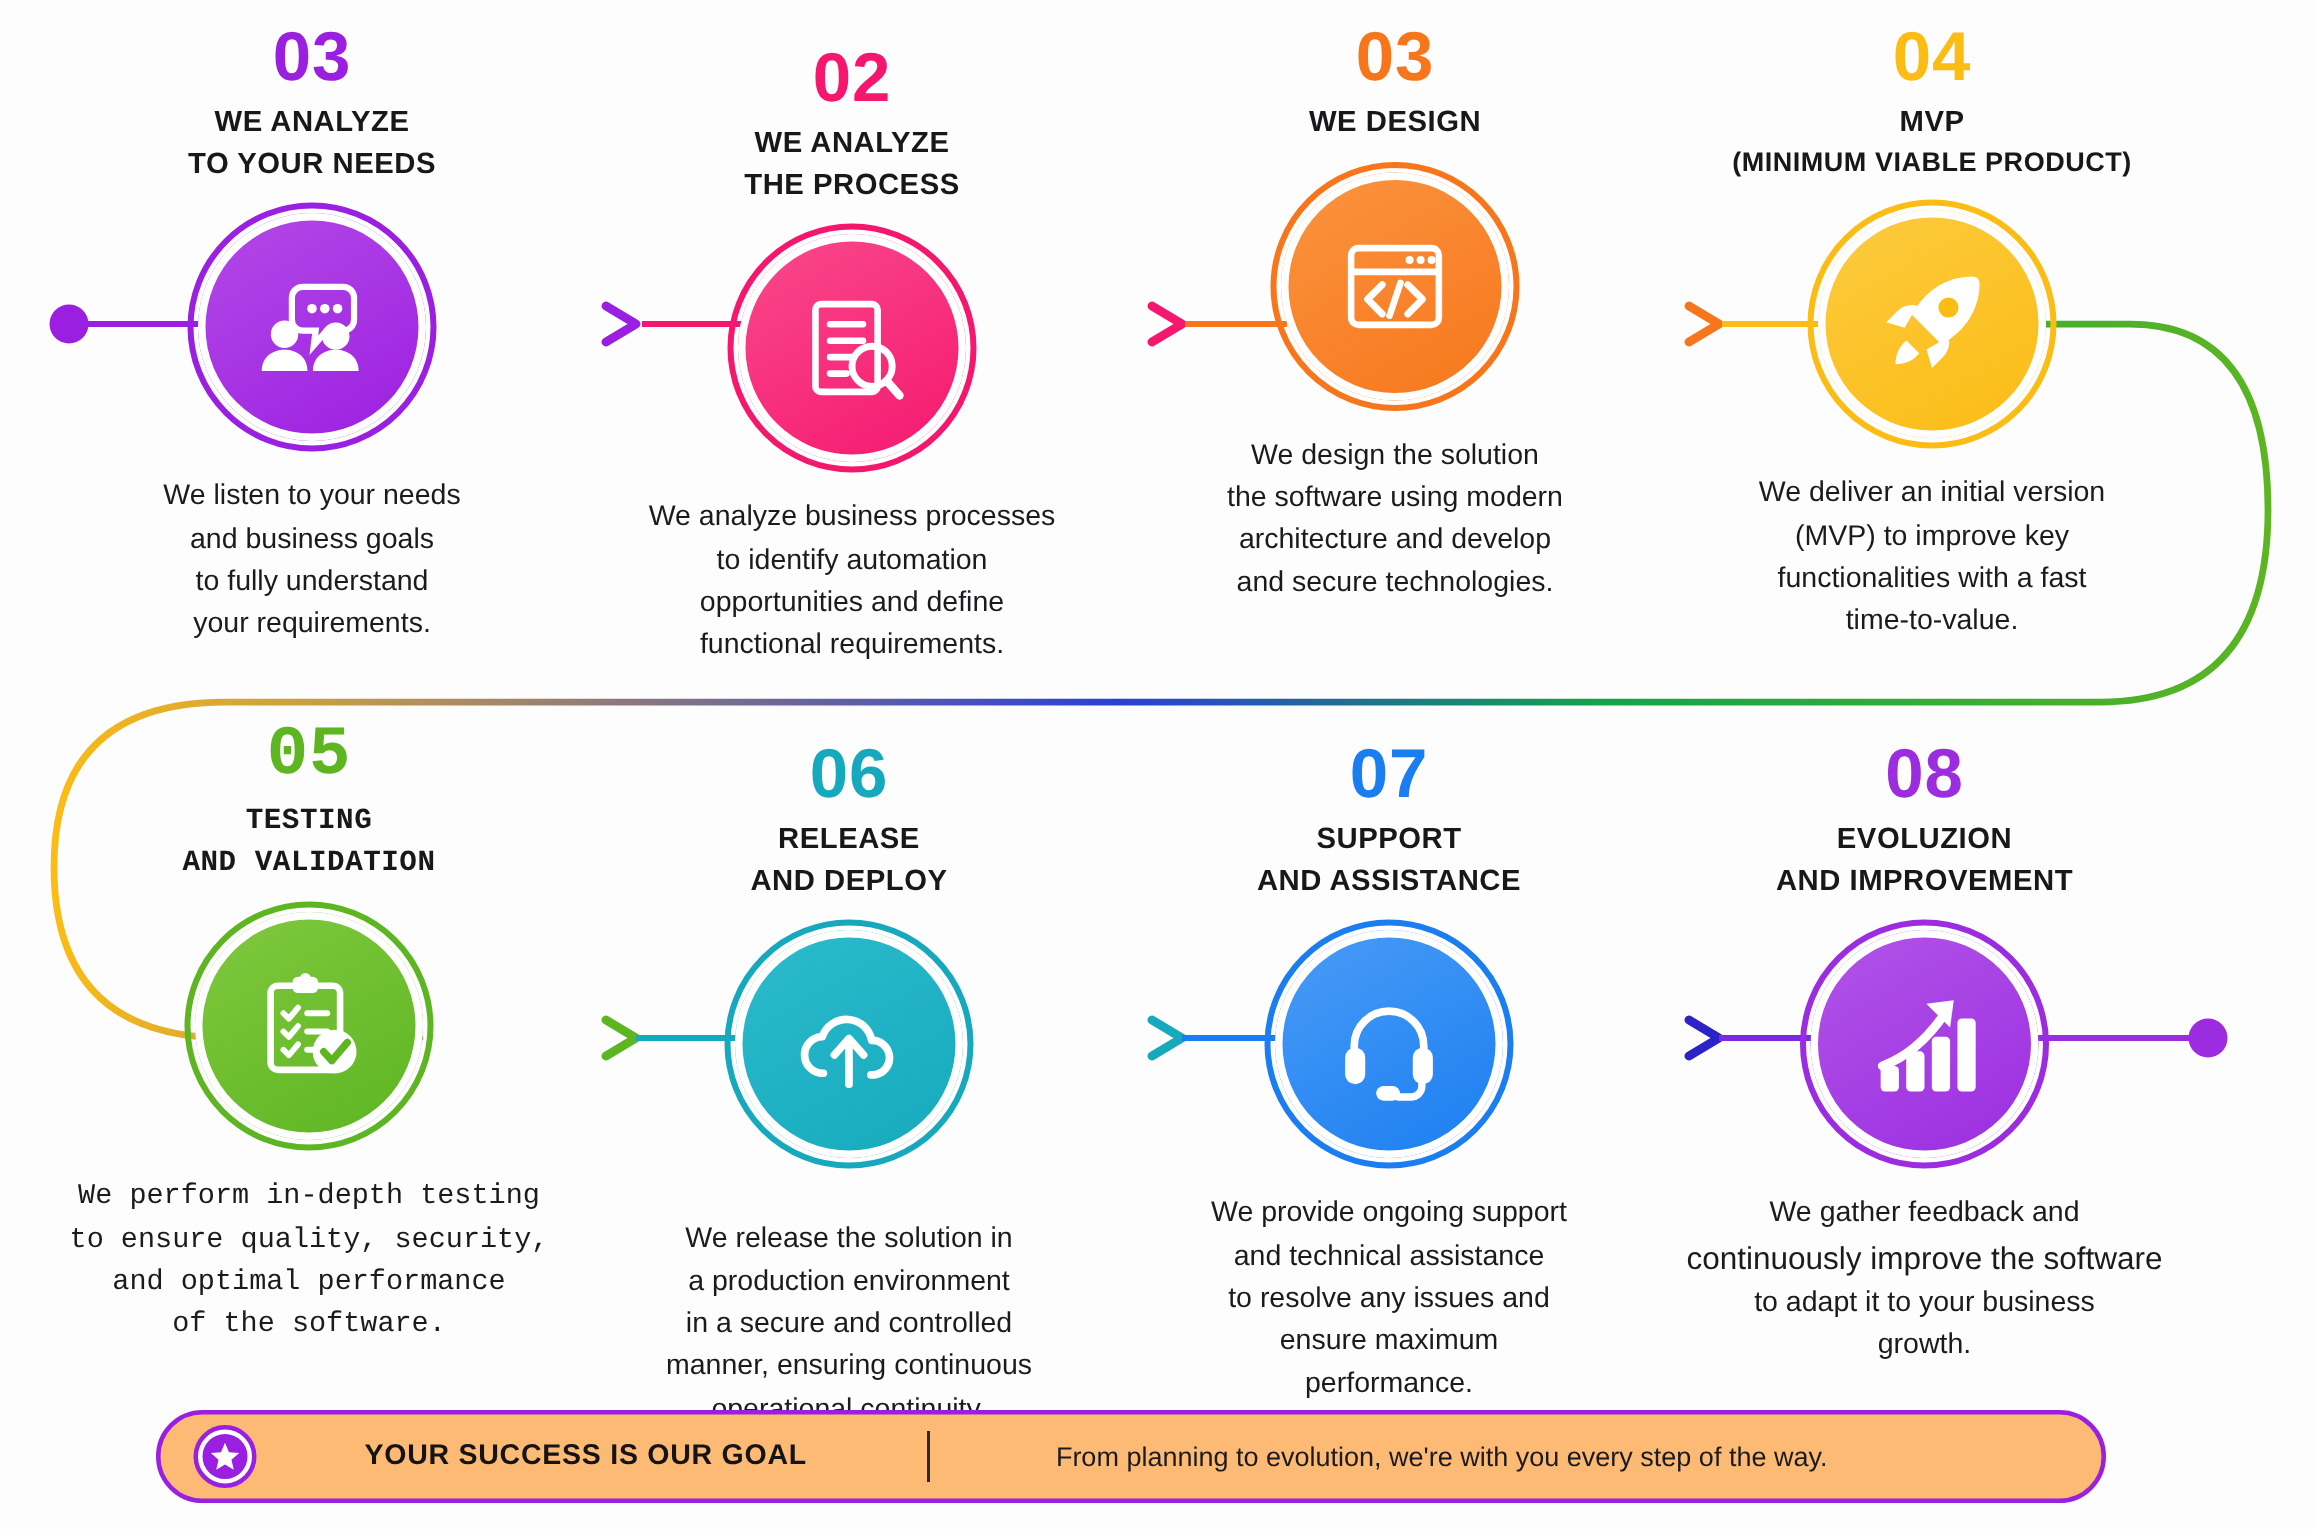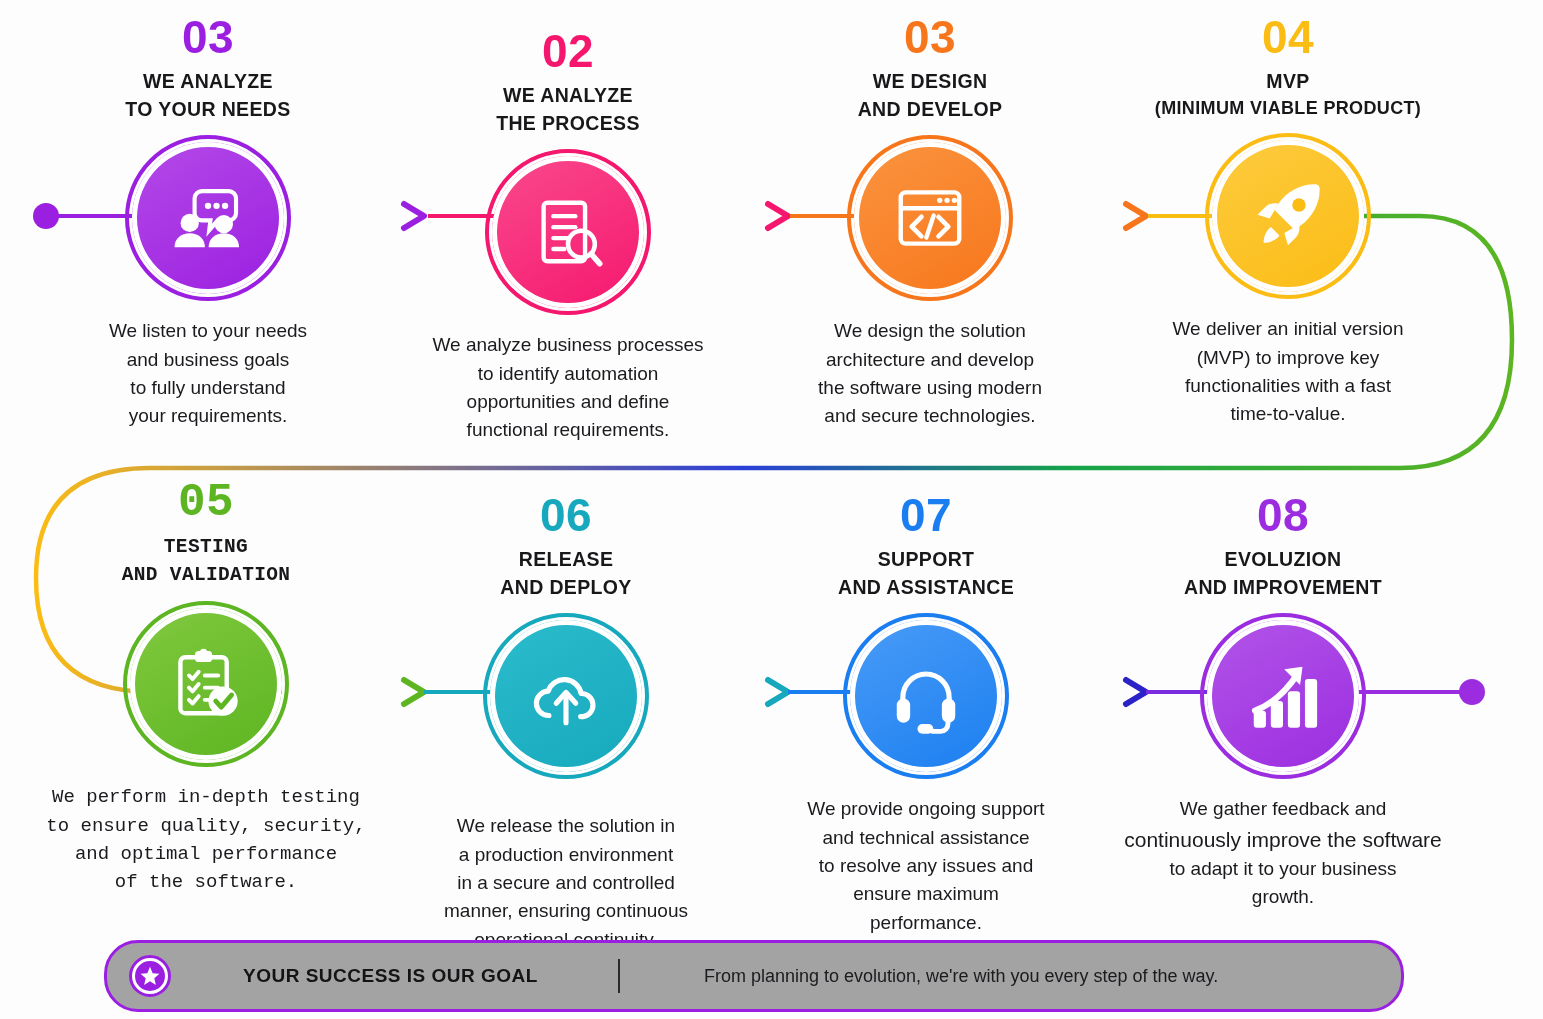--- a/index.html
+++ b/index.html
@@ -33,22 +33,22 @@
     border-radius:50%;border:4px solid currentColor;
   }
   .disc svg{width:78px;height:78px;display:block;position:relative;z-index:2;}
   .desc{
     font-size:19px;color:#1b1b1f;line-height:1.49;margin:0;font-weight:400;
   }
   .desc span{display:block;}
 
   
   #footer{
-    position:absolute;left:104px;top:940px;width:1300px;height:72px;
-    border:3px solid #9b1fe0;border-radius:34px;background:#a3a3a3;
+    position:absolute;left:104px;top:940px;width:1300px;height:62px;
+    border:3px solid #9b1fe0;border-radius:34px;background:#fdba74;
     display:flex;align-items:center;box-sizing:border-box;
   }
   #footer .star-badge{
     width:42px;height:42px;margin-left:22px;flex:0 0 auto;position:relative;
     display:flex;align-items:center;justify-content:center;
   }
   #footer .star-badge .ring{
     position:absolute;inset:0;border-radius:50%;
     border:3px solid #9b1fe0;background:#ffffff;box-sizing:border-box;
   }
@@ -191,42 +191,41 @@
       <span>to identify automation</span>
       <span>opportunities and define</span>
       <span>functional requirements.</span>
     </p>
   </div>
 
   <div class="step" style="left:740px;top:14px;">
     <div class="num" style="color:#f7761b;">03</div>
     <div class="title">
       <span>WE DESIGN</span>
-      <span class="l2">AND DEVELOP</span>
     </div>
     <div class="disc-wrap">
       <div class="disc" style="color:#f7761b;background:linear-gradient(150deg,#fb9440,#f7761b);">
         <span>
           <svg viewBox="0 0 64 64">
             <rect x="8" y="11" width="48" height="42" rx="4" fill="none" stroke="#fff" stroke-width="3.6"></rect>
             <line x1="8" y1="24" x2="56" y2="24" stroke="#fff" stroke-width="3.6"></line>
             <circle cx="40" cy="17.5" r="2.2" fill="#fff"></circle>
               <circle cx="46" cy="17.5" r="2.2" fill="#fff"></circle>
               <circle cx="52" cy="17.5" r="2.2" fill="#fff"></circle>
             <path d="M25 31 L17 39 L25 47" fill="none" stroke="#fff" stroke-width="3.8" stroke-linecap="round" stroke-linejoin="round"></path>
             <path d="M39 31 L47 39 L39 47" fill="none" stroke="#fff" stroke-width="3.8" stroke-linecap="round" stroke-linejoin="round"></path>
             <line x1="35" y1="30" x2="29" y2="48" stroke="#fff" stroke-width="3.6" stroke-linecap="round"></line>
           </svg>
         </span>
       </div>
     </div>
     <p class="desc" style="margin-top:14px;">
       <span>We design the solution</span>
+      <span>the software using modern</span>
       <span>architecture and develop</span>
-      <span>the software using modern</span>
       <span>and secure technologies.</span>
     </p>
   </div>
 
   <div class="step" style="left:1098px;top:14px;">
     <div class="num" style="color:#fbbc14;">04</div>
     <div class="title">
       <span>MVP</span>
       <span class="l2" style="font-size:18px;">(MINIMUM VIABLE PRODUCT)</span>
     </div>

